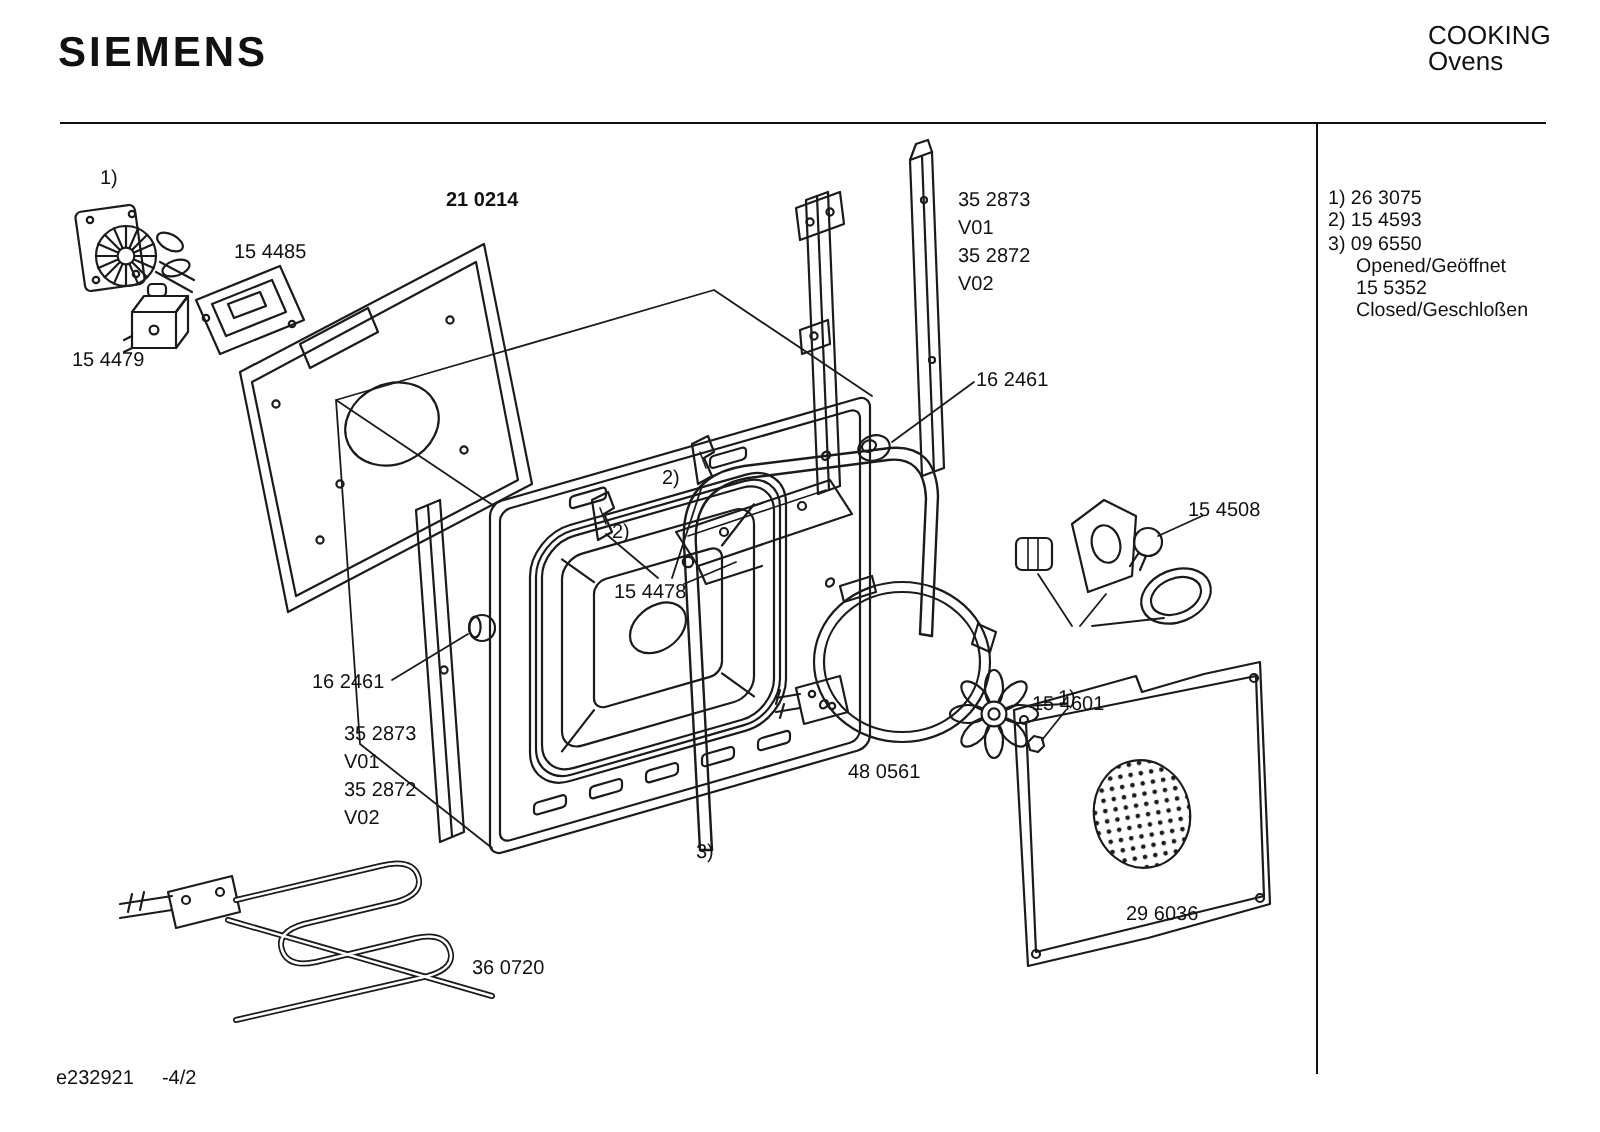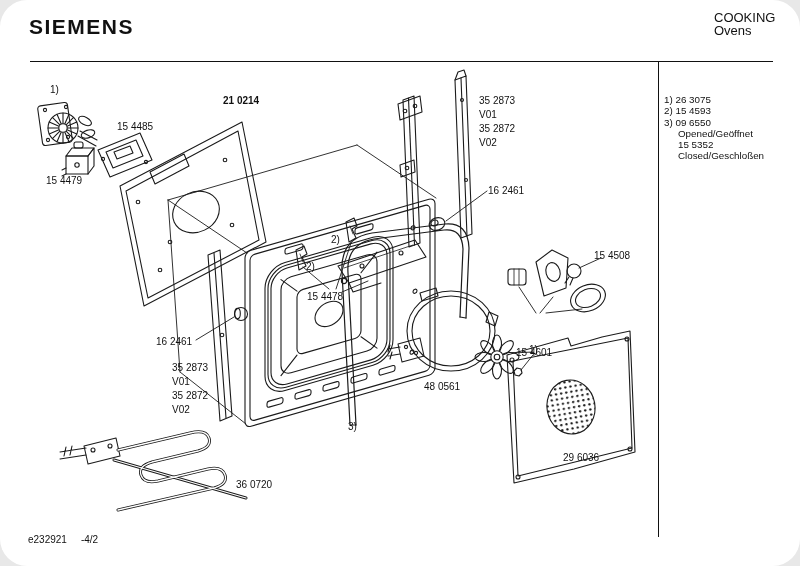--- a/index.html
+++ b/index.html
@@ -1,17 +1,17 @@
 <!DOCTYPE html>
 <html><head>
 <meta charset="utf-8">
 <style>
   html,body{margin:0;padding:0;background:#e8e8e8;}
   .page{position:relative;width:800px;height:566px;background:#ffffff;overflow:hidden;
-        font-family:"Liberation Sans", sans-serif;color:#111;border-radius:27px;}
+        font-family:"Liberation Sans", sans-serif;color:#111;}
   .abs{position:absolute;}
   .brand{left:29px;top:15px;font-size:21px;font-weight:800;letter-spacing:1.5px;}
   .models{left:163px;top:12px;font-size:10.5px;line-height:12.5px;}
   .cooking{left:714px;top:12px;font-size:13px;line-height:12.5px;}
   .hrule{left:30px;top:61px;width:743px;height:0;border-top:1.6px solid #111;}
   .vrule{left:658px;top:62px;width:0;height:475px;border-left:1.4px solid #111;}
   .legend{left:664px;top:94px;font-size:9.8px;line-height:11.3px;}
   .legend .indent{padding-left:14px;}
   .footer{left:28px;top:534px;font-size:10px;}
   .footer span{margin-right:14px;}
@@ -242,21 +242,21 @@
       <g stroke="#ffffff" stroke-width="1.3">
         <path d="M118 450 L190 433 Q206 429 209 438 Q212 447 198 451 L152 462 Q138 466 141 475 Q144 484 158 481 L208 469 Q222 466 225 475 Q228 484 214 488 L118 510"></path>
         <path d="M114 460 L246 498"></path>
       </g>
     </g>
   </svg>
 
   <div class="abs label-layer">
       <div class="part-label" style="left: 50px; top: 83px;">1)</div>
       <div class="part-label" style="left: 117px; top: 120px;">15 4485</div>
-      <div class="part-label" style="left: 46px; top: 174px;">15 4479</div>
+      <div class="part-label" style="left: 36px; top: 174px;">15 4479</div>
       <div class="part-label" style="left: 223px; top: 94px; font-weight: bold;">21 0214</div>
       <div class="part-label" style="left: 479px; top: 94px;">35 2873
 V01
 35 2872
 V02</div>
       <div class="part-label" style="left: 488px; top: 184px;">16 2461</div>
       <div class="part-label" style="left: 331px; top: 233px;">2)</div>
       <div class="part-label" style="left: 306px; top: 260px;">2)</div>
       <div class="part-label" style="left: 307px; top: 290px;">15 4478</div>
       <div class="part-label" style="left: 156px; top: 335px;">16 2461</div>

